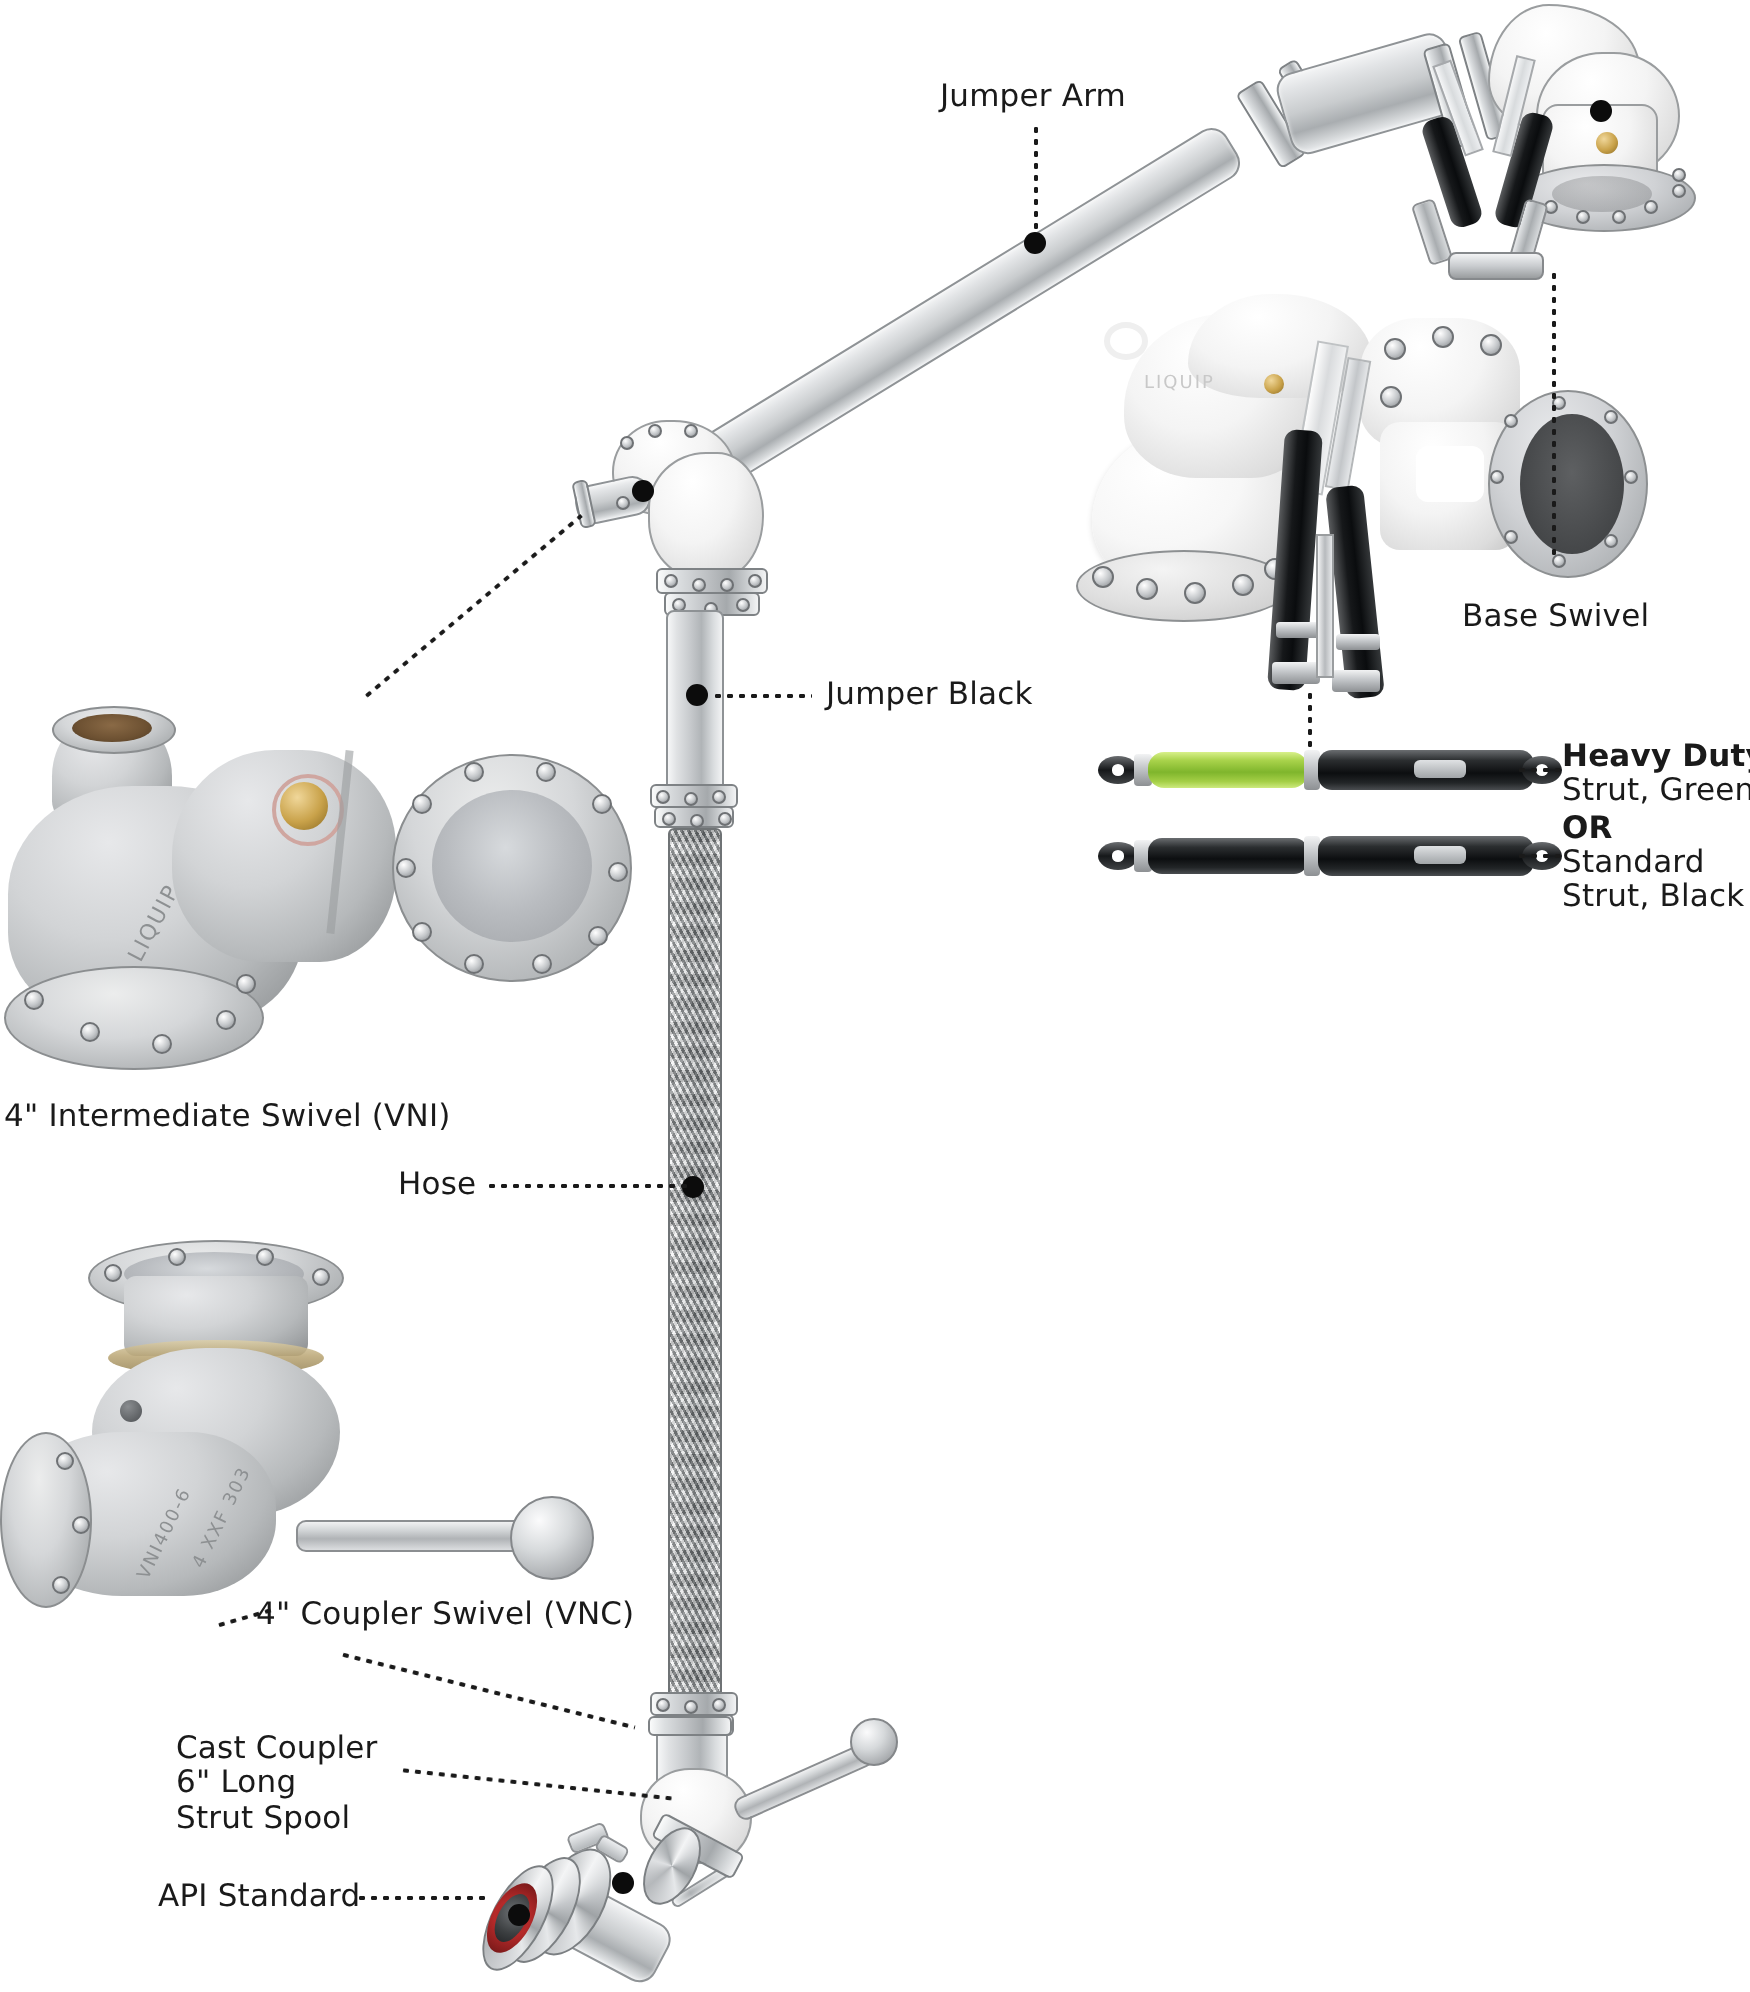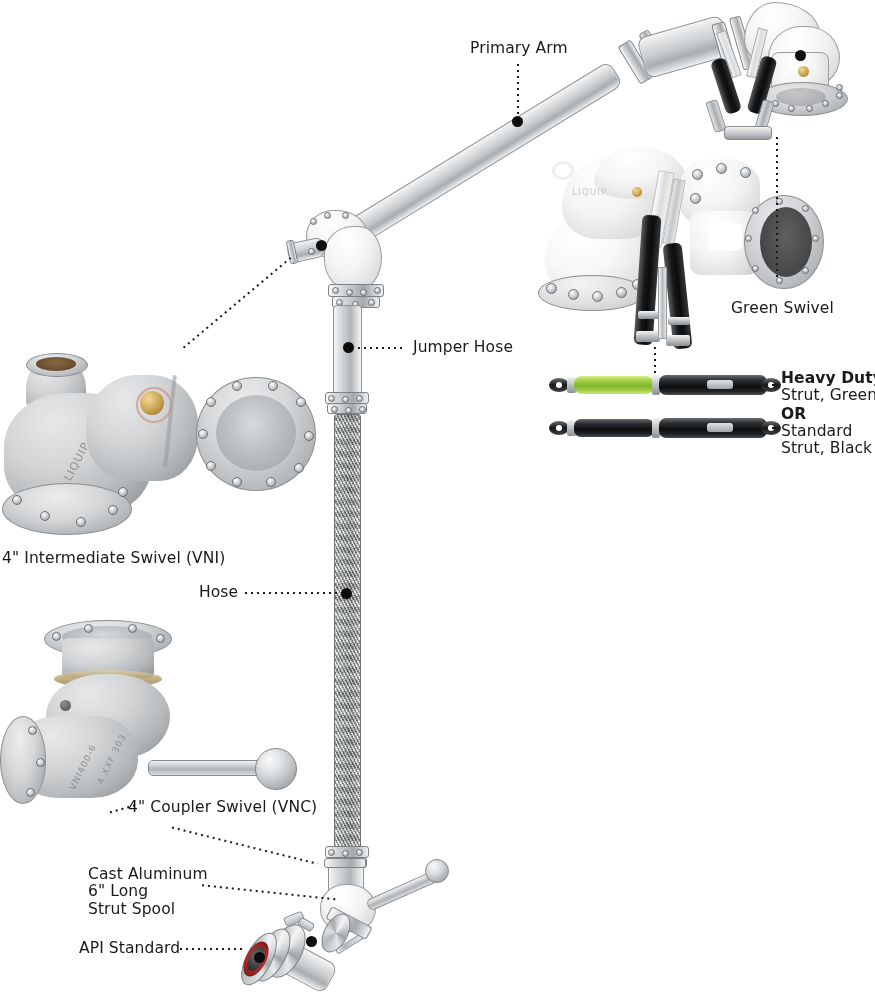--- a/index.html
+++ b/index.html
@@ -413,34 +413,34 @@
   <div class="leader" style="left:170px;top:826px;width:152px;transform:rotate(14deg);"></div>
 
   <div class="leader" style="left:200px;top:884px;width:138px;transform:rotate(6deg);"></div>
 
   <div class="leader" style="left:178px;top:948px;width:66px;"></div>
 
   <div class="leadv" style="left:654px;top:345px;height:30px;"></div>
   <div class="leader" style="left:758px;top:384px;width:22px;"></div>
   <div class="leader" style="left:758px;top:427px;width:22px;"></div>
 
-  <div class="lbl" style="left:470px;top:40px;">Primary Arm</div>
-
-  <div class="lbl" style="left:731px;top:300px;">Green Swivel</div>
-
-  <div class="lbl" style="left:413px;top:339px;">Jumper Hose</div>
+  <div class="lbl" style="left:470px;top:40px;">Jumper Arm</div>
+
+  <div class="lbl" style="left:731px;top:300px;">Base Swivel</div>
+
+  <div class="lbl" style="left:413px;top:339px;">Jumper Black</div>
 
   <div class="lbl" style="left:199px;top:584px;">Hose</div>
 
   <div class="lbl" style="left:2px;top:550px;">4" Intermediate Swivel (VNI)</div>
 
   <div class="lbl" style="left:128px;top:799px;">4" Coupler Swivel (VNC)</div>
 
   <div style="position:absolute;left:88px;top:866px;">
-    <div class="lbl" style="left:0;top:0;position:relative;">Cast Aluminum</div>
+    <div class="lbl" style="left:0;top:0;position:relative;">Cast Coupler</div>
     <div class="lbl" style="left:0;top:0;position:relative;">6" Long</div>
     <div class="lbl" style="left:0;top:0;position:relative;">Strut Spool</div>
   </div>
 
   <div class="lbl" style="left:79px;top:940px;">API Standard</div>
 
   <div style="position:absolute;left:781px;top:370px;">
     <div class="lbl b" style="position:relative;">Heavy Duty</div>
     <div class="lbl" style="position:relative;">Strut, Green</div>
     <div class="lbl b" style="position:relative;margin-top:1px;">OR</div>

